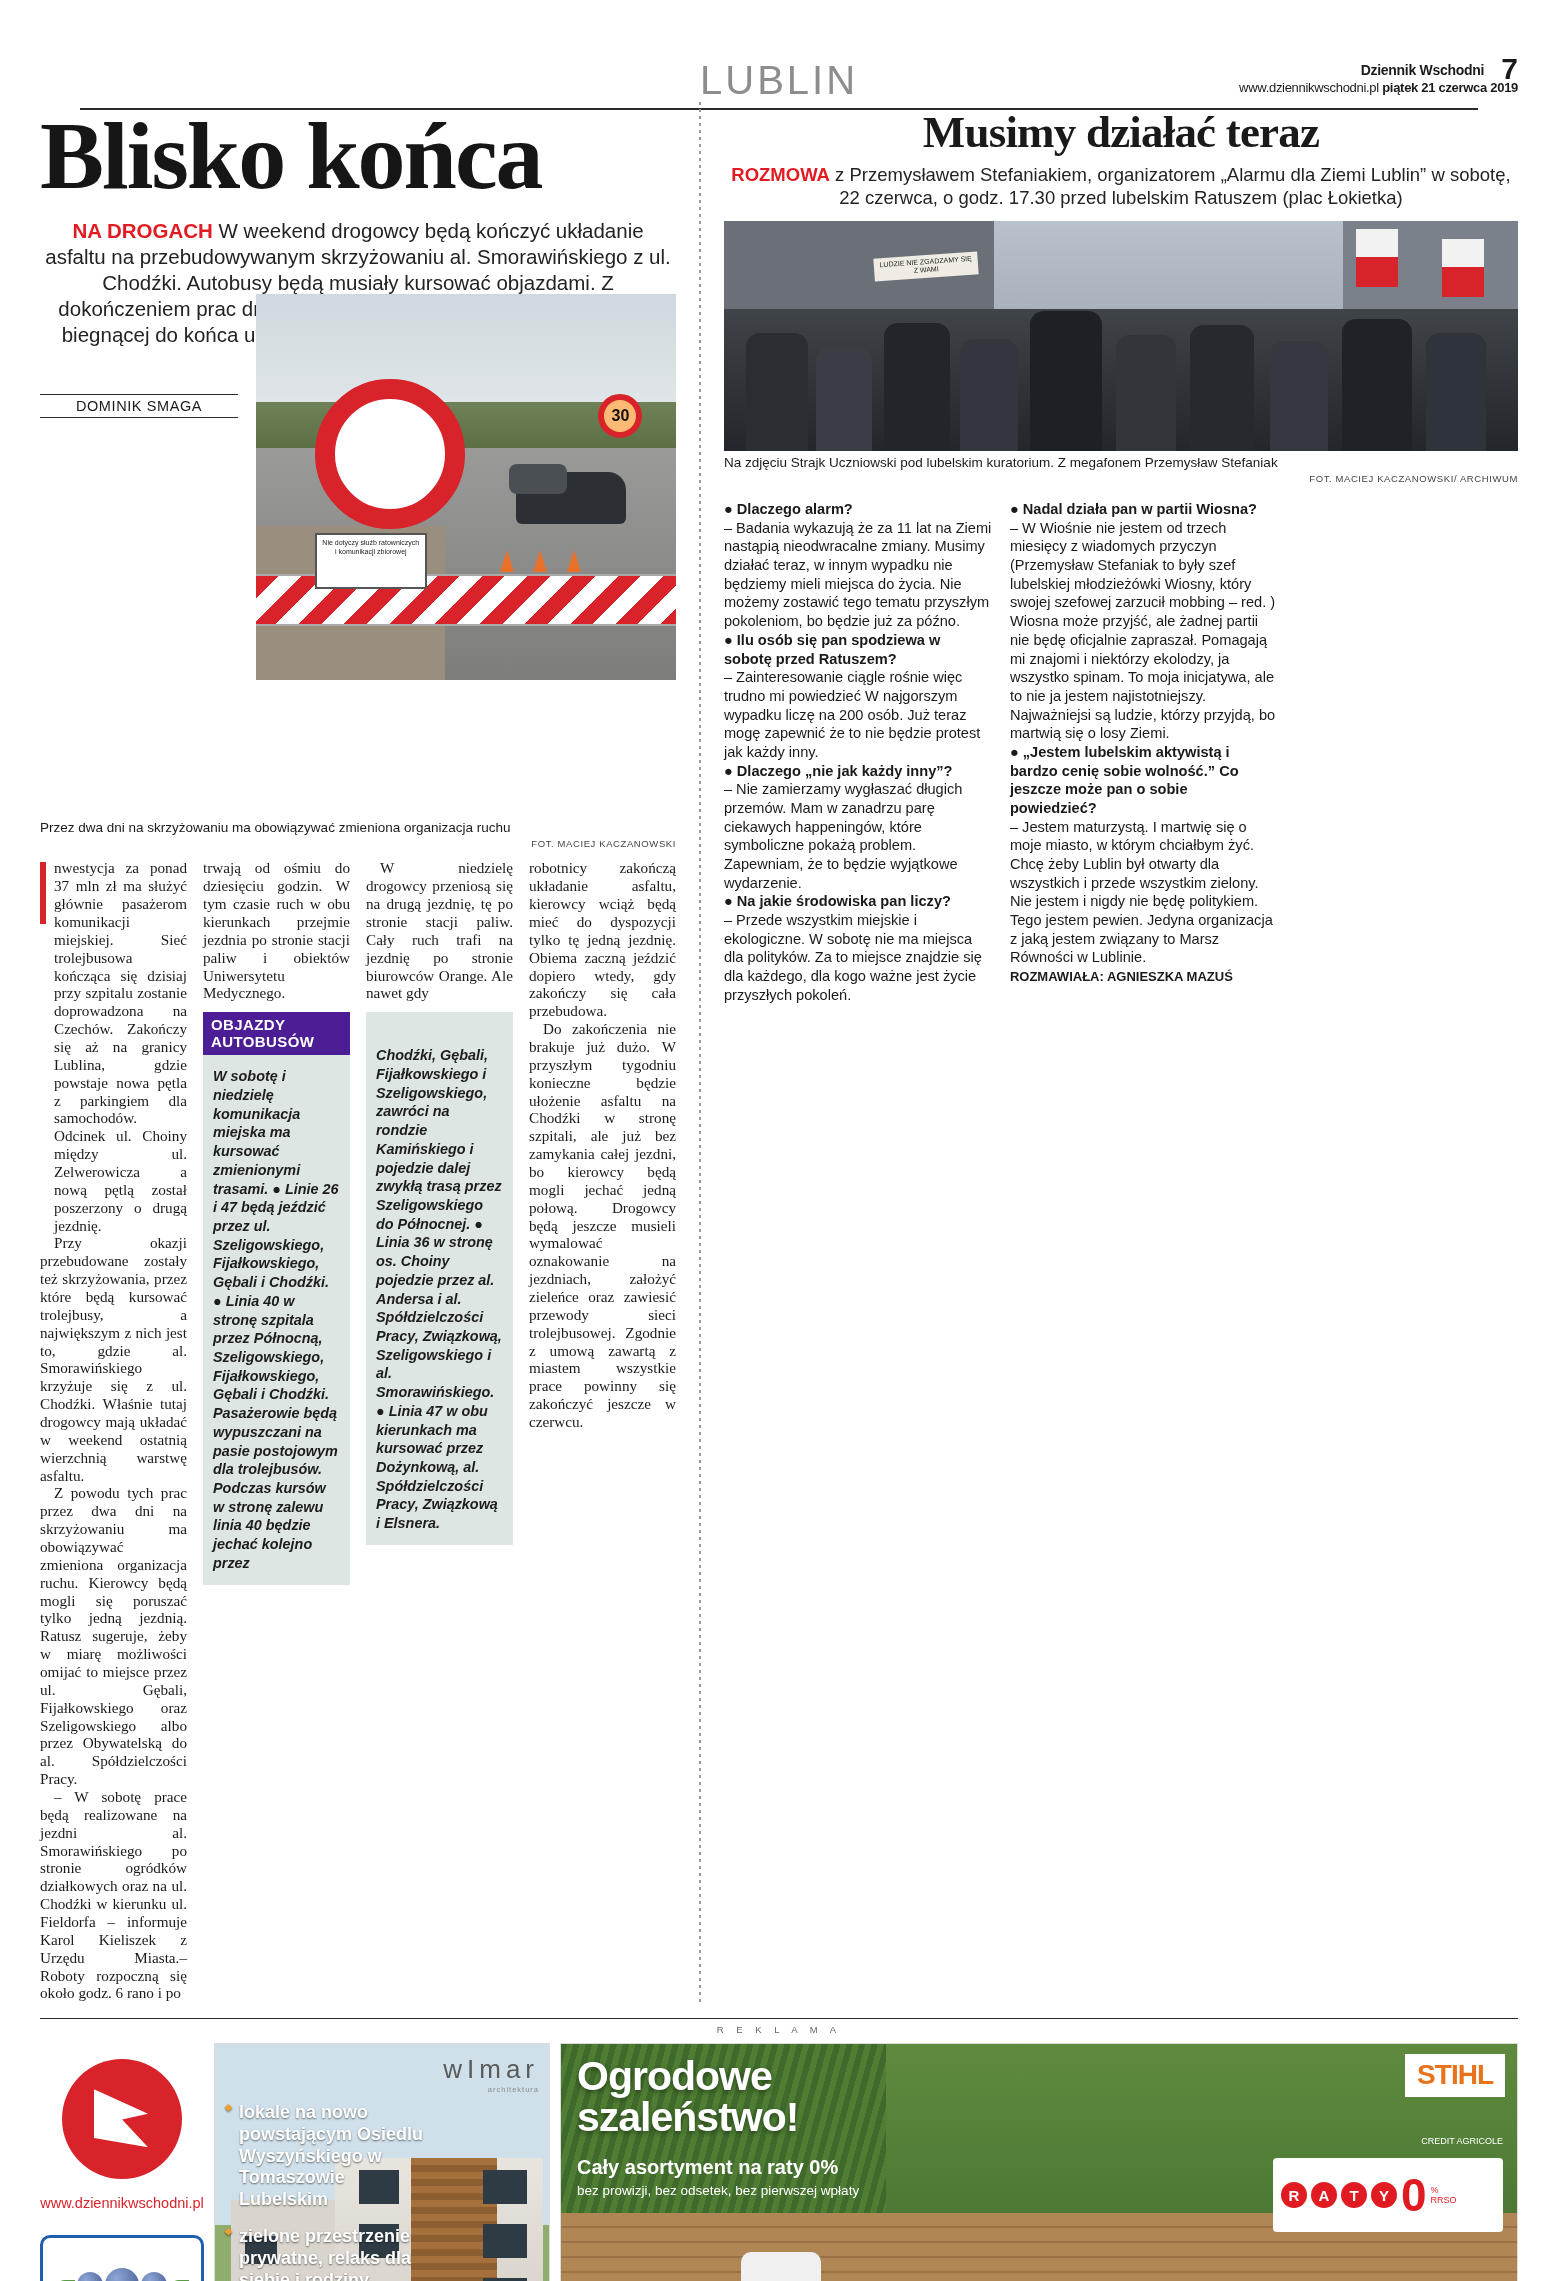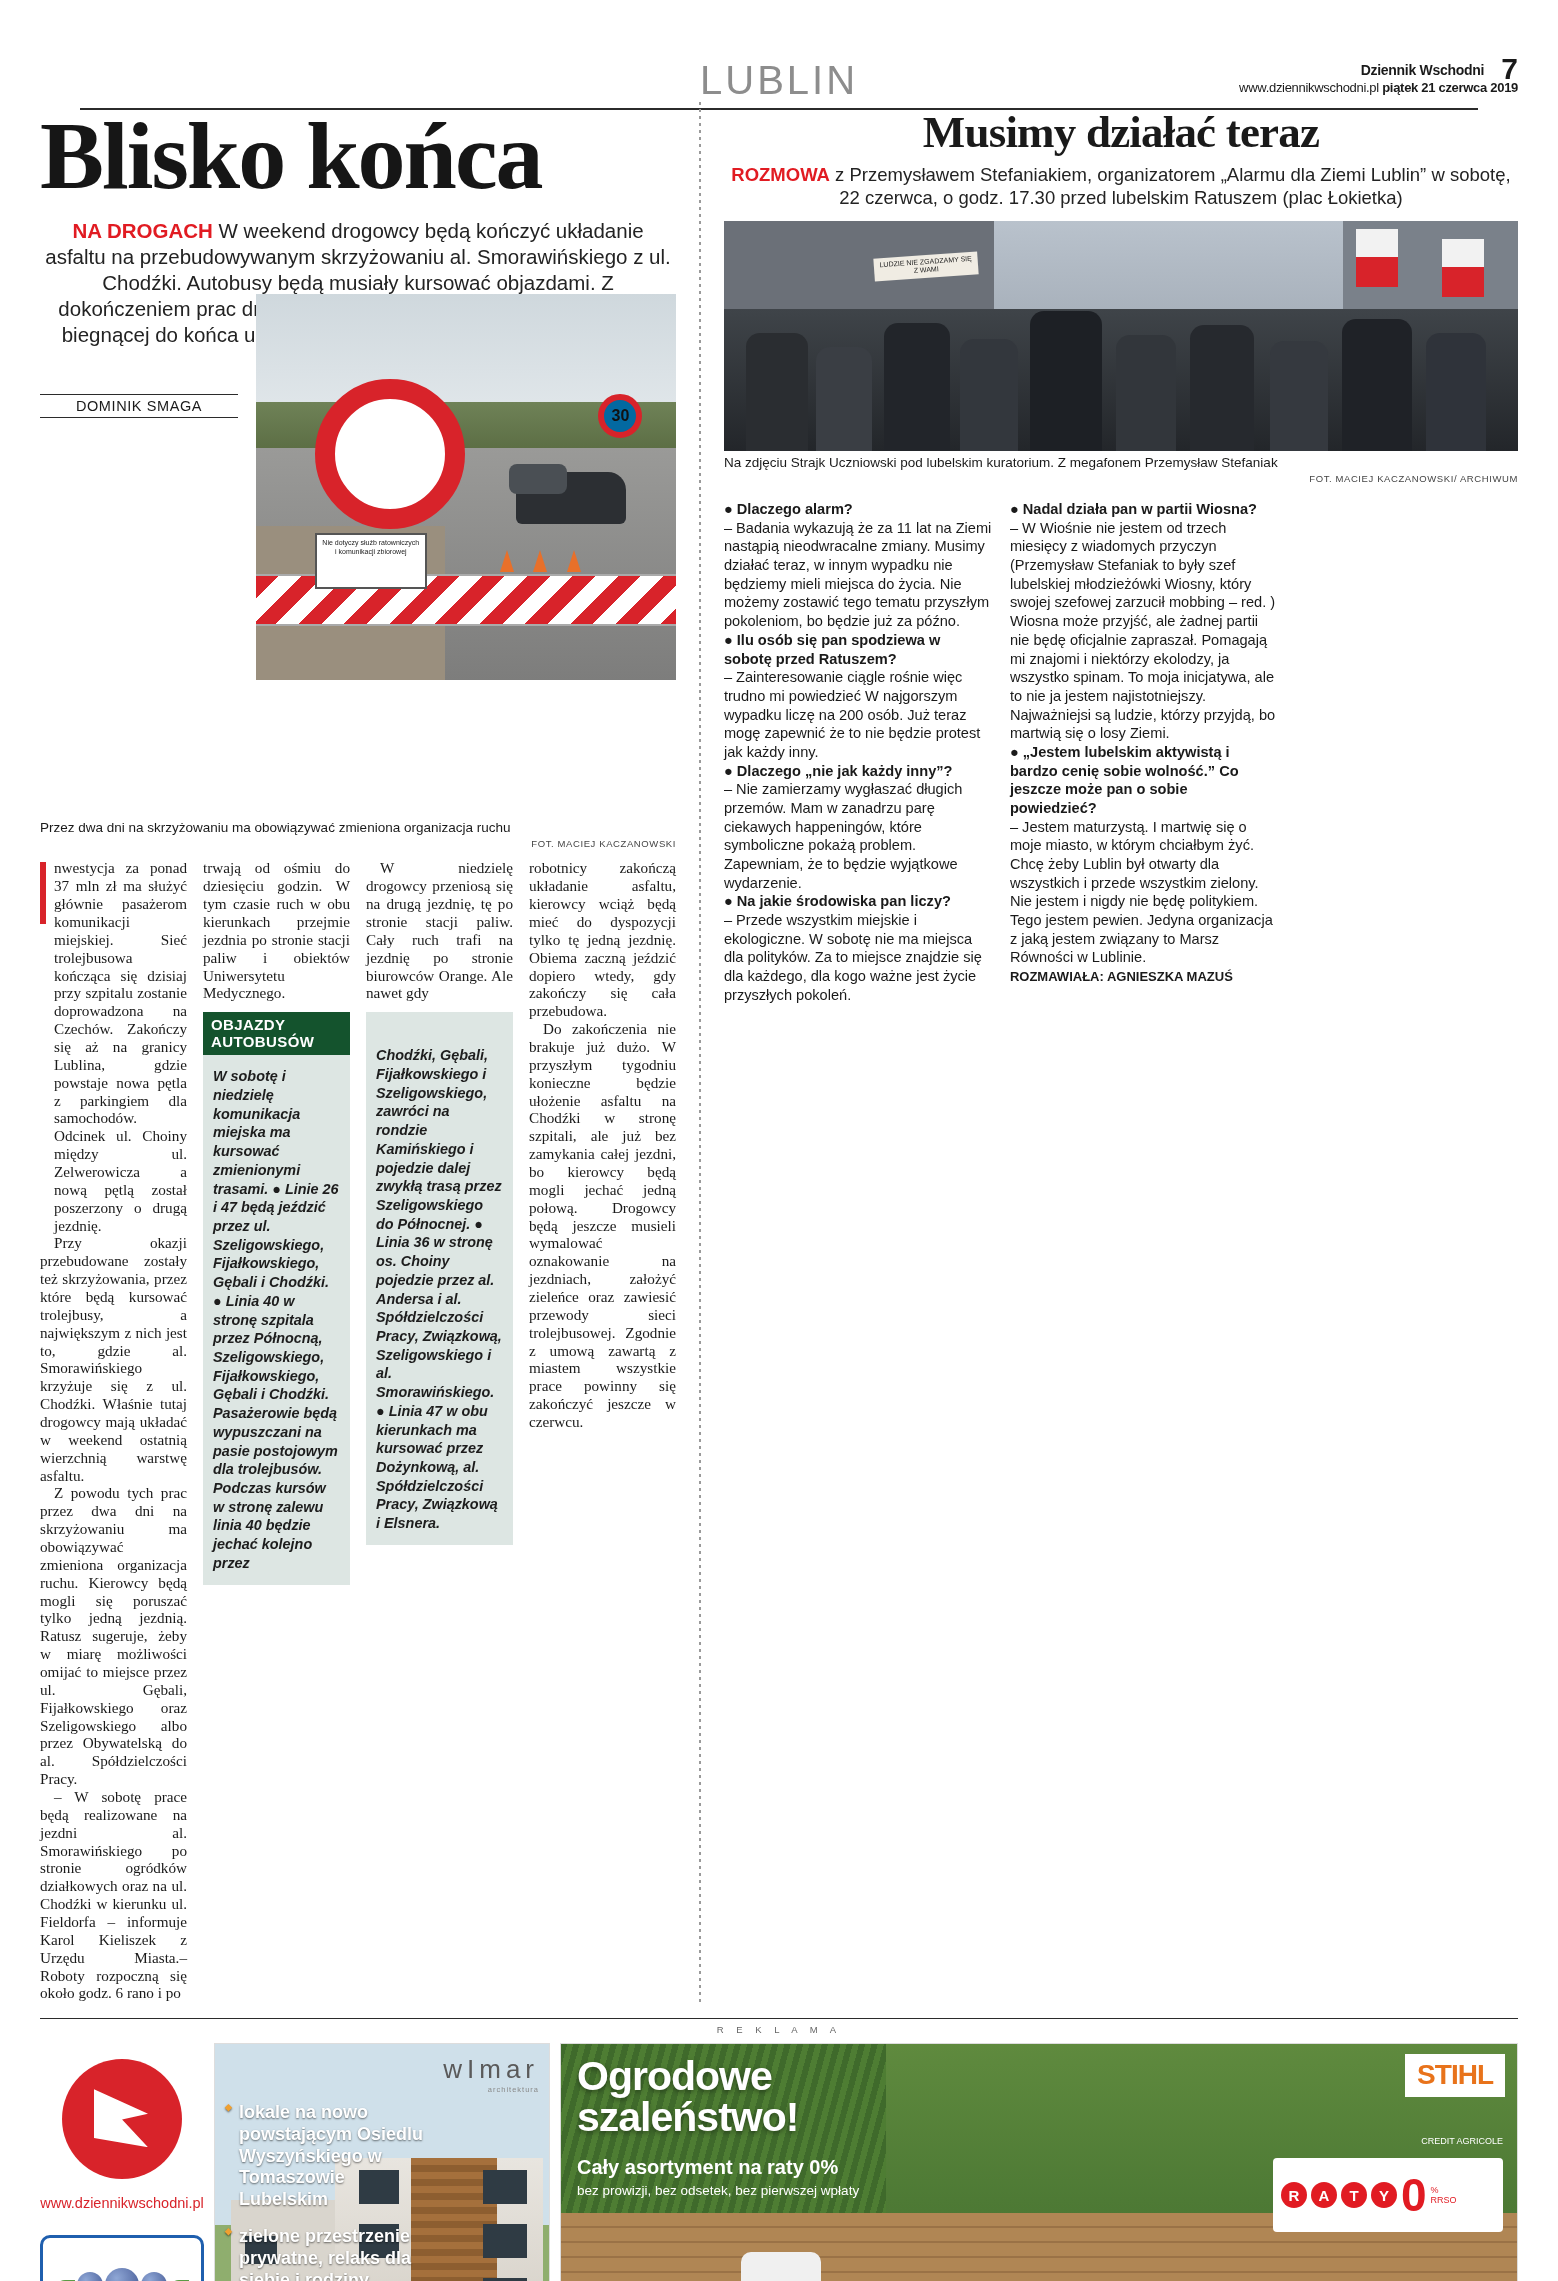--- a/index.html
+++ b/index.html
@@ -107,42 +107,42 @@
     background: repeating-linear-gradient(135deg,#d8232a 0 16px,#ffffff 16px 32px);
     border-top:2px solid #aaa; border-bottom:2px solid #aaa;
   }
   .rp-car { position:absolute; right: 12%; top: 46%; width: 110px; height: 52px;
     background:#2c2f33; border-radius: 14px 18px 6px 6px; }
   .rp-car2 { position:absolute; right: 26%; top: 44%; width: 58px; height: 30px;
     background:#4a4f54; border-radius: 8px; }
   .rp-cone { position:absolute; bottom: 28%; width:0; height:0;
     border-left:7px solid transparent; border-right:7px solid transparent; border-bottom:22px solid #e8702a; }
   .rp-speed { position:absolute; right: 8%; top: 26%; width: 44px; height: 44px; border-radius:50%;
-    background:#0369a1; border:6px solid #d8232a; color:#111; font-size:16px; font-weight:bold;
+    background:#fdba74; border:6px solid #d8232a; color:#111; font-size:16px; font-weight:bold;
     font-family:"Liberation Sans", sans-serif; display:flex; align-items:center; justify-content:center;}
 
   
   .cols { display: flex; gap: 16px; margin-top: 10px; }
   .col { width: 198px; }
   .artxt {
     font-family: "Liberation Serif", serif;
     font-size: 15.2px; line-height: 1.175; text-align: justify;
     hyphens: auto; -webkit-hyphens: auto;
   }
   .artxt p { text-indent: 14px; margin: 0; }
   .artxt p.noind { text-indent: 0; }
   .dropcap-p { position: relative; padding-left: 14px; text-indent: 0 !important; }
   .dropbar {
     position: absolute; left: 0; top: 3px; width: 6px; height: 62px; background: #d8232a;
   }
 
   
   .boxout { margin-top: 10px; background: #dde6e3; padding: 0; }
   .boxout-head {
-    background: #14532d; color: #fff;
+    background: #4c1d95; color: #fff;
     font-family: "Liberation Sans", sans-serif;
     font-weight: bold; font-size: 15px; letter-spacing: 0.4px;
     padding: 4px 8px 5px; display: inline-block; width: 100%;
   }
   .boxout-body {
     font-family: "Liberation Sans", sans-serif;
     font-size: 14.4px; line-height: 1.3; font-weight: bold;
     padding: 12px 10px 12px; text-align: left; color: #1d1d1d; font-style: italic;
   }
 

